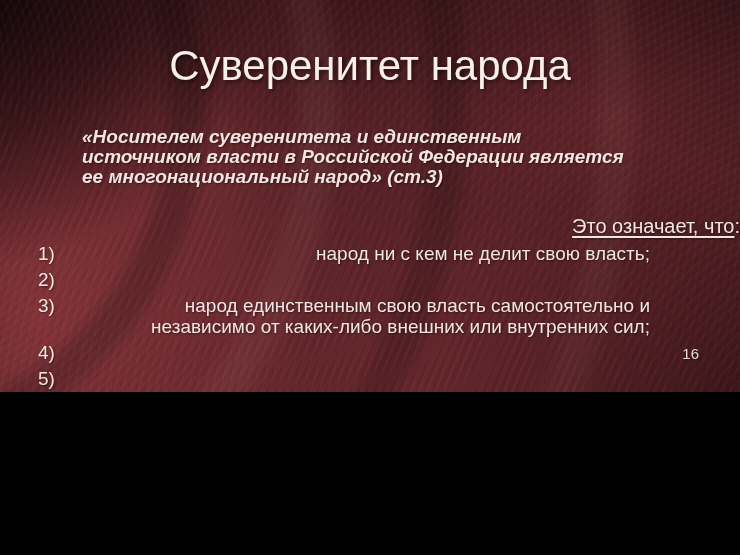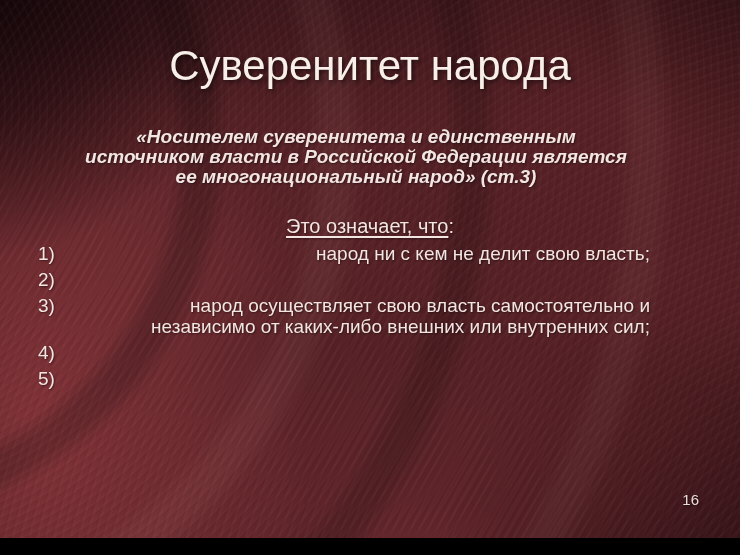--- a/index.html
+++ b/index.html
@@ -1,17 +1,17 @@
 <!DOCTYPE html>
 <html style="--text-color: #f3e5e1; --title-color: #f7efe8;"><head>
 <meta charset="utf-8">
 <style>
   html,body{margin:0;padding:0;background:#000;}
   .slide{
-    position:relative;width:740px;height:538px;overflow:hidden;
+    position:relative;width:740px;height:392px;overflow:hidden;
     font-family:"Liberation Sans",sans-serif;
     background:#15803d;
   }
   .bg{position:absolute;inset:0;pointer-events:none;}
   .bg-grad{
     background:radial-gradient(ellipse 1000px 760px at 30% 48%,
       #5e2429 0%, #481b20 45%, #2f1115 78%, #20090d 100%);
   }
   .bg-bright{
     background:
@@ -47,24 +47,23 @@
     position:absolute;top:42px;left:0;right:0;text-align:center;
     font-size:42px;line-height:48px;font-weight:400;
     color:var(--title-color,#f7efe8);
     text-shadow:2px 2px 4px rgba(0,0,0,.55);
   }
   .quote{
     position:absolute;left:82px;top:127px;width:548px;
     font-size:19px;line-height:20px;font-weight:700;font-style:italic;
     color:var(--text-color,#f3e5e1);
     text-shadow:1px 1px 2px rgba(0,0,0,.45);
-    text-align:center;
   }
   .heading{
-    position:absolute;top:214px;left:0;right:0;text-align:center;
+    position:absolute;top:214px;left:0;right:0;text-align:right;
     font-size:20px;line-height:24px;
     color:var(--text-color,#f3e5e1);
     text-shadow:1px 1px 2px rgba(0,0,0,.45);
   }
   .heading .u{text-decoration:underline;text-underline-offset:3px;}
   .list{
     position:absolute;left:38px;top:243px;width:640px;
     font-size:19px;line-height:21px;
     color:var(--text-color,#f3e5e1);
     text-shadow:1px 1px 2px rgba(0,0,0,.45);
@@ -99,21 +98,21 @@
   <div class="list">
       <div class="item">
         <div class="item-num">1)</div>
         <div class="item-text">народ ни с кем не делит свою власть;</div>
       </div>
       <div class="item">
         <div class="item-num">2)</div>
       </div>
       <div class="item">
         <div class="item-num">3)</div>
-        <div class="item-text">народ осуществляет свою власть самостоятельно и независимо от каких-либо внешних или внутренних сил;</div>
+        <div class="item-text">народ единственным свою власть самостоятельно и независимо от каких-либо внешних или внутренних сил;</div>
       </div>
       <div class="item">
         <div class="item-num">4)</div>
       </div>
       <div class="item">
         <div class="item-num">5)</div>
       </div>
     </div>
 
   <div class="page-num">16</div>

